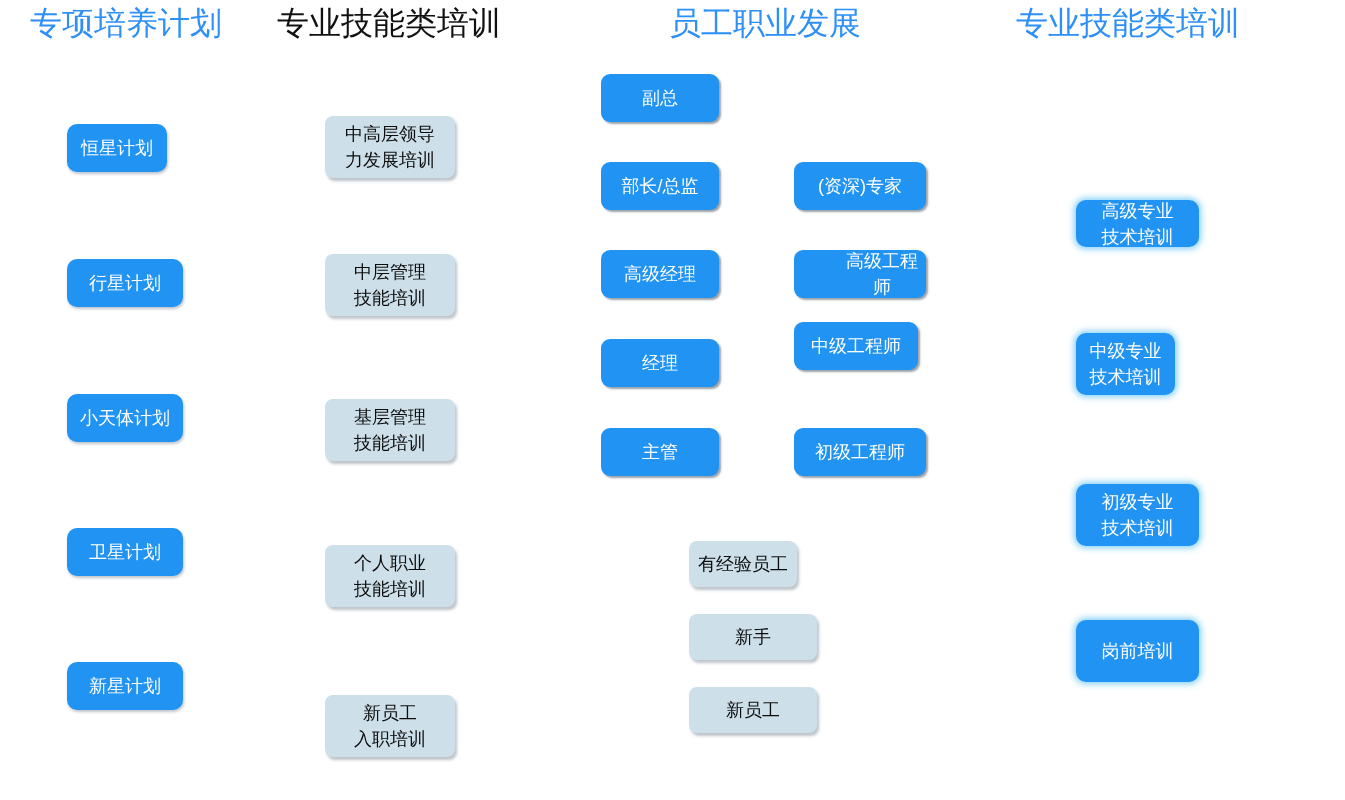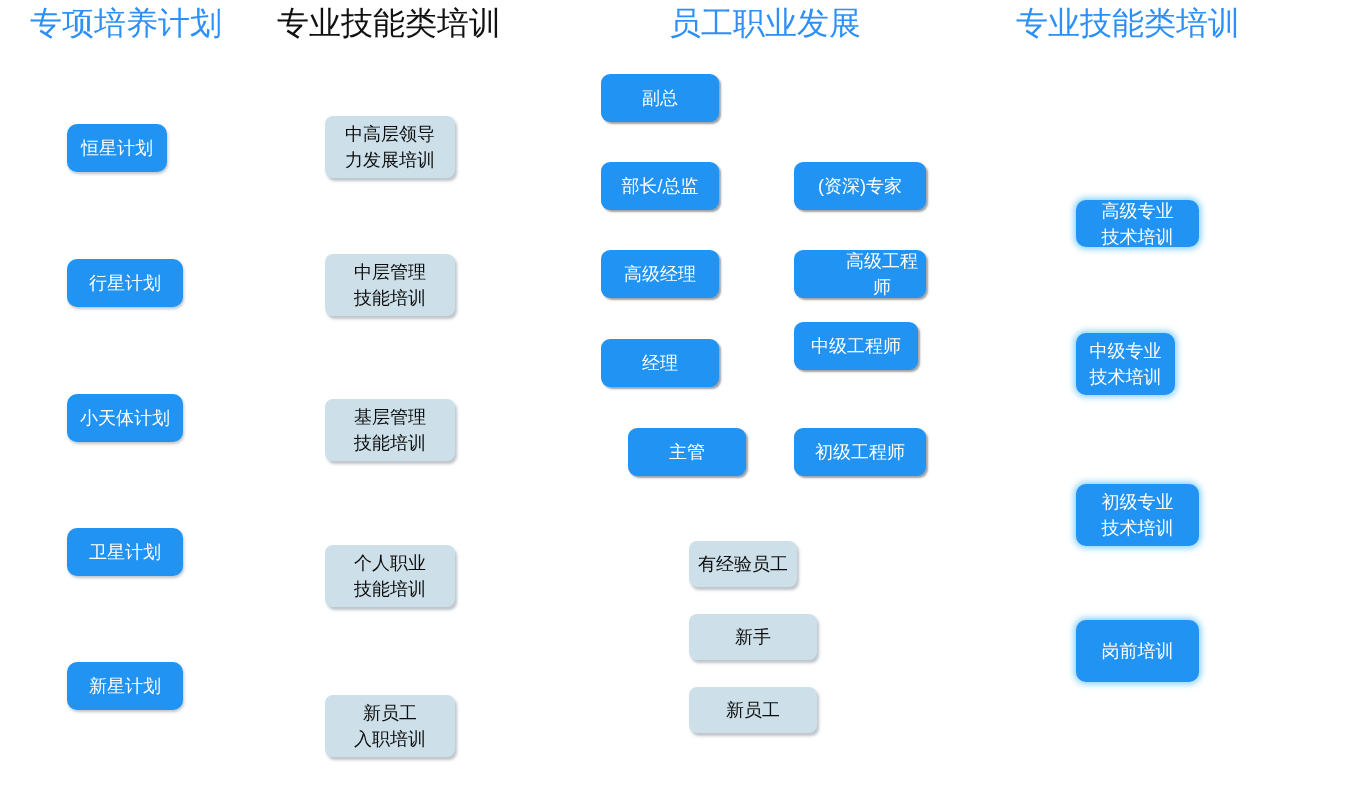--- a/index.html
+++ b/index.html
@@ -80,21 +80,21 @@
 技能培训</div>
   <div class="node gbox" style="left:325px;top:545px;width:130px;height:62px;">个人职业
 技能培训</div>
   <div class="node gbox" style="left:325px;top:695px;width:130px;height:62px;">新员工
 入职培训</div>
 
   <div class="node bbox c3" style="left:601px;top:74px;width:118px;height:48px;text-align:center;">副总</div>
   <div class="node bbox c3" style="left:601px;top:162px;width:118px;height:48px;">部长/总监</div>
   <div class="node bbox c3" style="left:601px;top:250px;width:118px;height:48px;">高级经理</div>
   <div class="node bbox c3" style="left:601px;top:339px;width:118px;height:48px;">经理</div>
-  <div class="node bbox c3" style="left:601px;top:428px;width:118px;height:48px;margin-left:27px;">主管</div>
+  <div class="node bbox c3" style="left:601px;top:428px;width:118px;height:48px;">主管</div>
 
   <div class="node bbox c3" style="left:794px;top:162px;width:132px;height:48px;">(资深)专家</div>
   <div class="node bbox c3" style="left:794px;top:250px;width:132px;height:48px;padding-left:44px;">高级工程师</div>
   <div class="node bbox c3" style="left:794px;top:322px;width:124px;height:48px;">中级工程师</div>
   <div class="node bbox c3" style="left:794px;top:428px;width:132px;height:48px;">初级工程师</div>
 
   <div class="node gbox" style="left:689px;top:541px;width:108px;height:46px;">有经验员工</div>
   <div class="node gbox" style="left:689px;top:614px;width:128px;height:46px;">新手</div>
   <div class="node gbox" style="left:689px;top:687px;width:128px;height:46px;">新员工</div>
 

